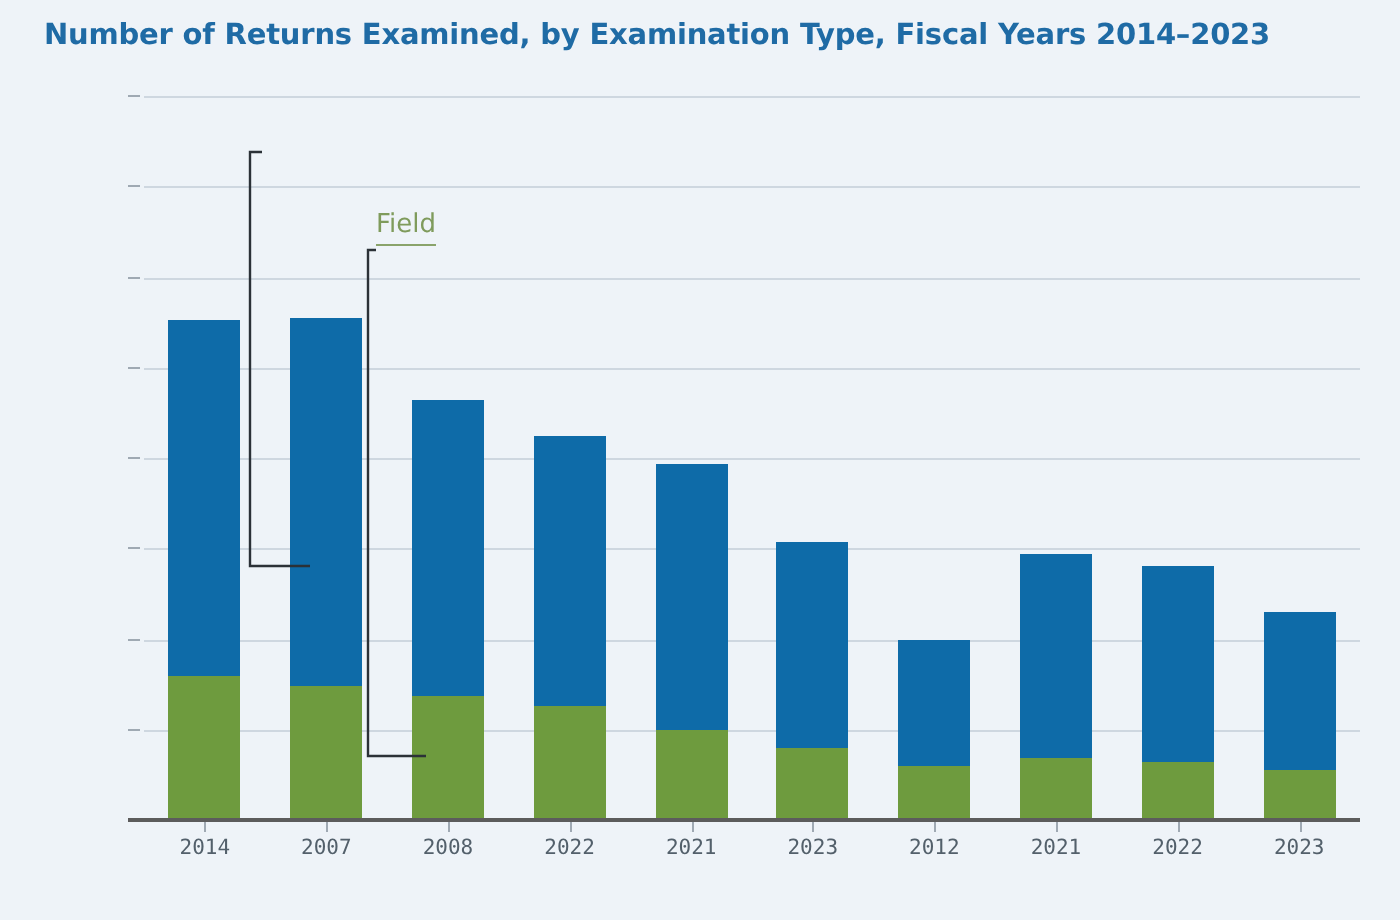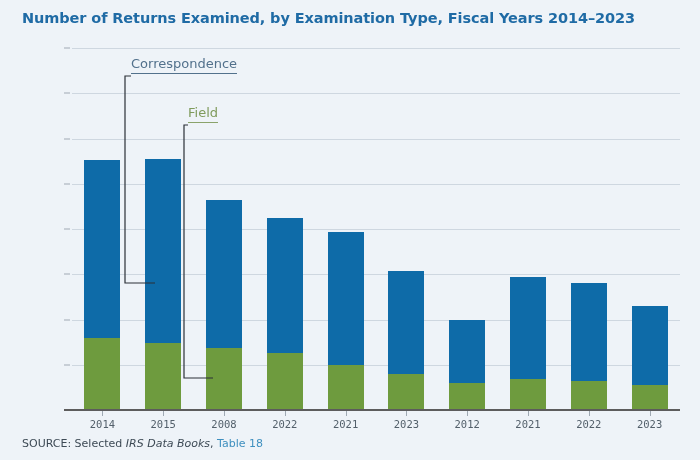--- a/index.html
+++ b/index.html
@@ -231,38 +231,34 @@
         <div class="x-tick" style="left: 212.8px;"></div>
         <div class="x-tick" style="left: 273.6px;"></div>
         <div class="x-tick" style="left: 334.4px;"></div>
         <div class="x-tick" style="left: 395.2px;"></div>
         <div class="x-tick" style="left: 456px;"></div>
         <div class="x-tick" style="left: 516.8px;"></div>
         <div class="x-tick" style="left: 577.6px;"></div>
       </div>
     <div id="xlabels">
         <div class="x-label" style="left: -4.6px;">2014</div>
-        <div class="x-label" style="left: 56.2px;">2015</div>
+        <div class="x-label" style="left: 56.2px;">2007</div>
         <div class="x-label" style="left: 117px;">2008</div>
         <div class="x-label" style="left: 177.8px;">2022</div>
         <div class="x-label" style="left: 238.6px;">2021</div>
         <div class="x-label" style="left: 299.4px;">2023</div>
         <div class="x-label" style="left: 360.2px;">2012</div>
         <div class="x-label" style="left: 421px;">2021</div>
         <div class="x-label" style="left: 481.8px;">2022</div>
         <div class="x-label" style="left: 542.6px;">2023</div>
       </div>
   </div>
 
   <svg id="anno-leaders" viewBox="0 0 700 460" width="700" height="460">
     <polyline points="131,76 125,76 125,283 155,283" fill="none" stroke="#2b3137" stroke-width="1.2"></polyline>
     <polyline points="188,125 184,125 184,378 213,378" fill="none" stroke="#2b3137" stroke-width="1.2"></polyline>
   </svg>
 
-  <div class="anno-label" id="anno-corr-label">Correspondence</div>
 
   <div class="anno-label" id="anno-field-label">Field</div>
 
-  <div id="source-note">
-    <span class="src-prefix">SOURCE: Selected </span><span class="src-italic">IRS Data Books</span><span class="src-sep">, </span><span class="src-link">Table 18</span>
-  </div>
 
 </div>
 
 </body></html>

